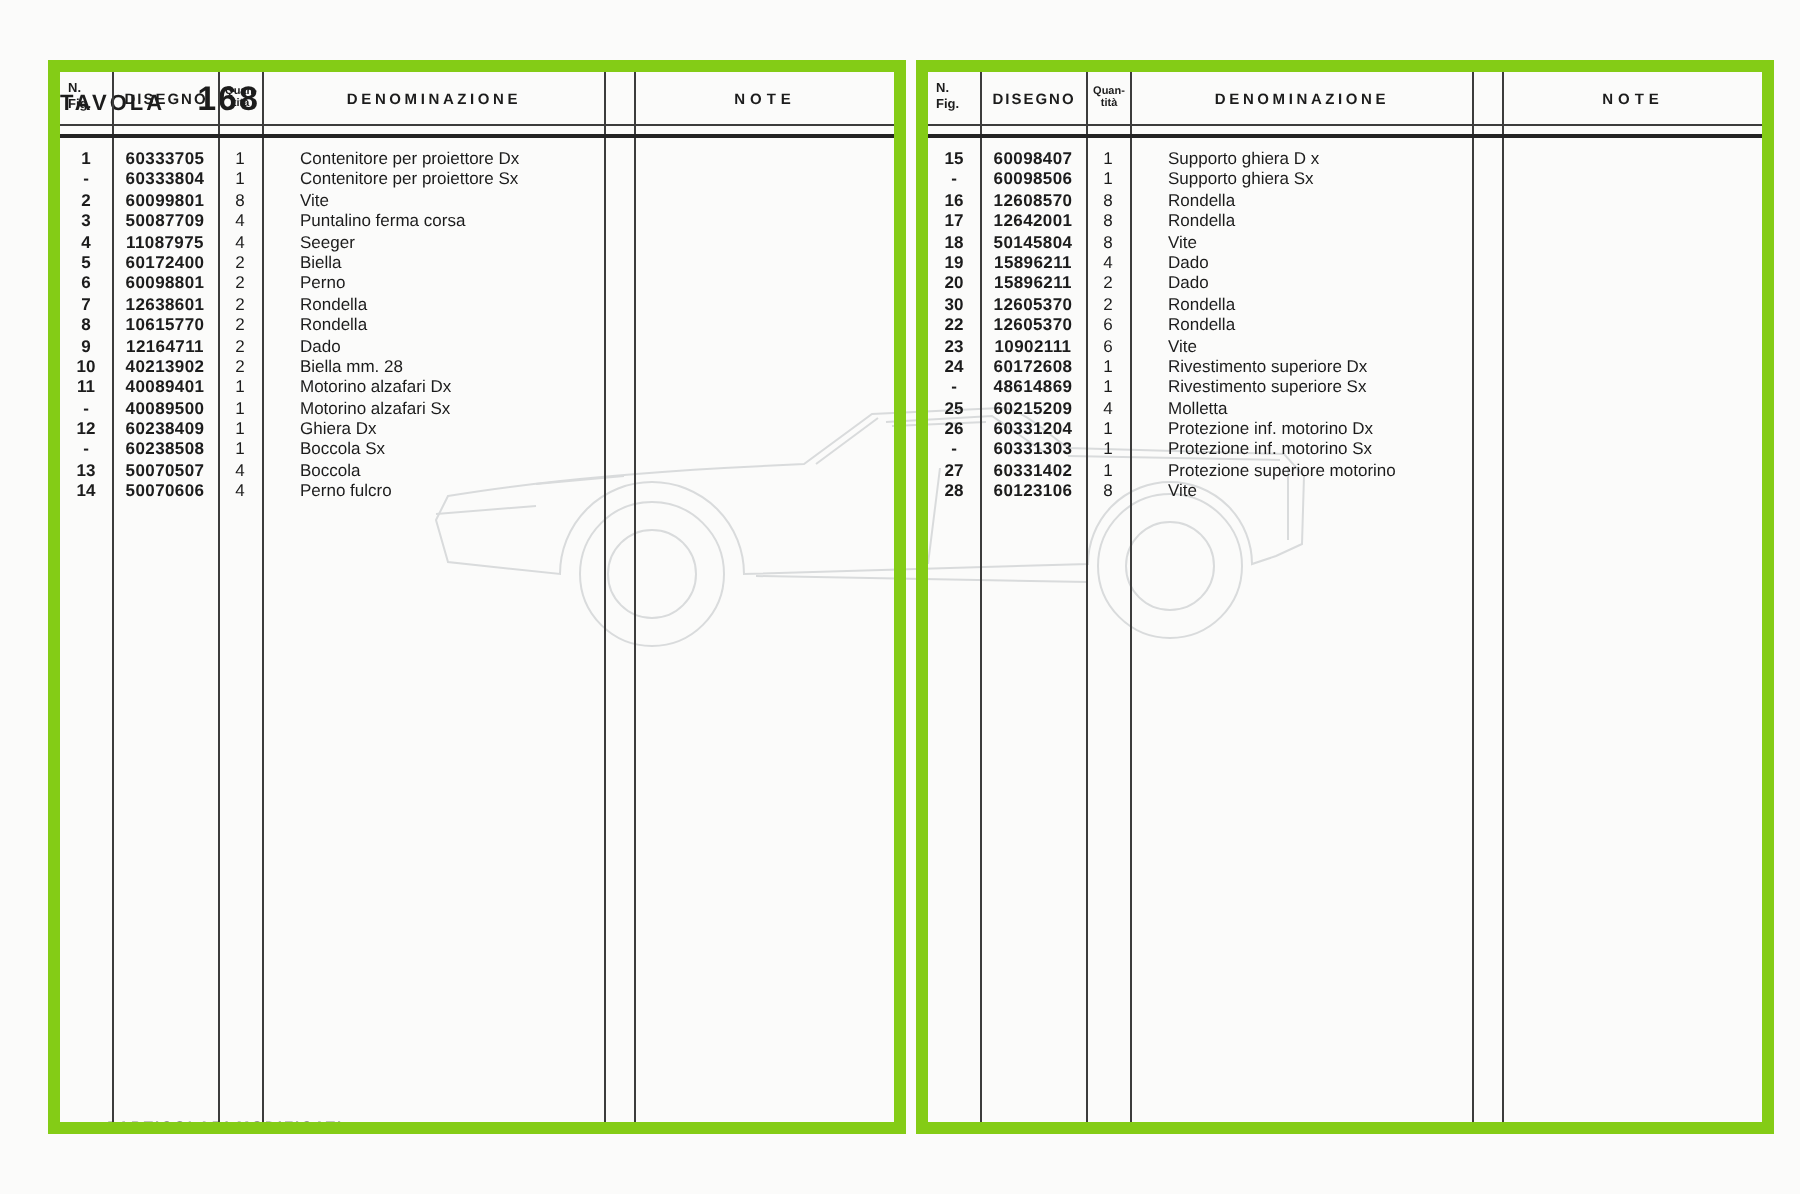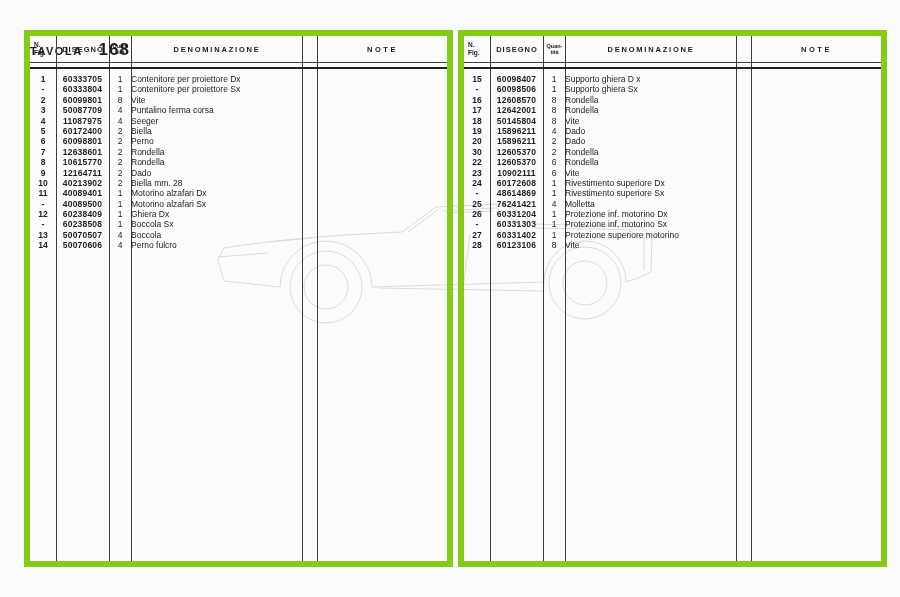--- a/index.html
+++ b/index.html
@@ -53,21 +53,21 @@
   .hdr.qty{left:80px;width:21px;flex-direction:column;font-size:5.5px;line-height:6.5px;font-weight:bold;}
   .hdr.den{left:102px;width:170px;font-size:7.5px;font-weight:bold;letter-spacing:1.8px;}
   .hdr.note{left:288px;width:129px;font-size:7.5px;font-weight:bold;letter-spacing:2.5px;}
 
   .tbody{position:absolute;left:0;top:38px;width:417px;}
   .trow{display:flex;height:10.4px;line-height:10.4px;font-size:8.5px;white-space:nowrap;}
   .cell{overflow:hidden;}
   .cell-fig{width:26px;text-align:center;font-weight:bold;}
   .cell-disegno{width:53px;text-align:center;font-weight:bold;letter-spacing:0.2px;}
   .cell-qty{width:22px;text-align:center;}
-  .cell-den{width:171px;padding-left:0;box-sizing:border-box;text-align:left;}
+  .cell-den{width:171px;padding-left:19px;box-sizing:border-box;text-align:left;}
 
   
   .footer{
     position:absolute;left:26px;top:559px;
     display:flex;align-items:center;gap:24px;
   }
   .footer-marker{font-size:6px;line-height:6px;color:#2a2a2a;}
   .footer-label{font-size:7.5px;font-weight:bold;letter-spacing:1px;color:#1c1c1c;}
 </style>
 </head>
@@ -313,21 +313,21 @@
           <div class="cell cell-den">Rivestimento superiore Dx</div>
         </div>
         <div class="trow">
           <div class="cell cell-fig">-</div>
           <div class="cell cell-disegno">48614869</div>
           <div class="cell cell-qty">1</div>
           <div class="cell cell-den">Rivestimento superiore Sx</div>
         </div>
         <div class="trow">
           <div class="cell cell-fig">25</div>
-          <div class="cell cell-disegno">76241421</div>
+          <div class="cell cell-disegno">60215209</div>
           <div class="cell cell-qty">4</div>
           <div class="cell cell-den">Molletta</div>
         </div>
         <div class="trow">
           <div class="cell cell-fig">26</div>
           <div class="cell cell-disegno">60331204</div>
           <div class="cell cell-qty">1</div>
           <div class="cell cell-den">Protezione inf. motorino Dx</div>
         </div>
         <div class="trow">

